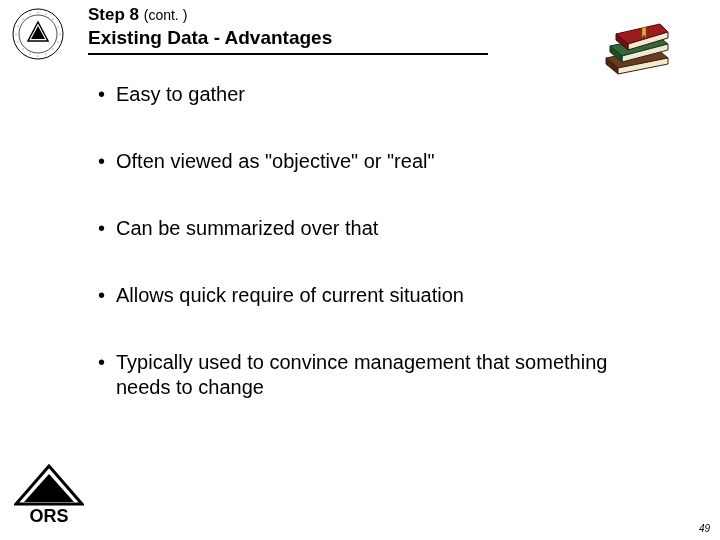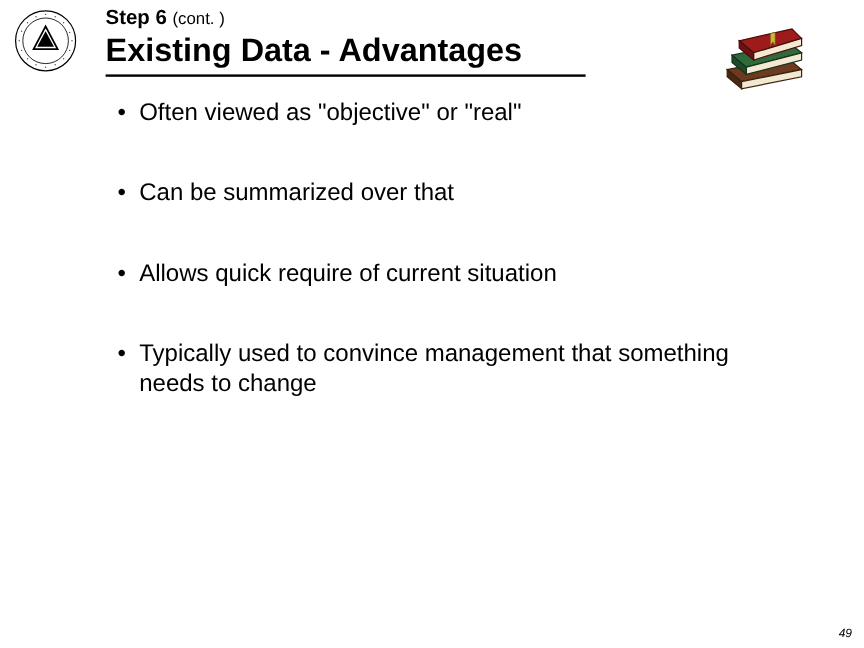--- a/index.html
+++ b/index.html
@@ -36,21 +36,21 @@
     font-family: Arial, sans-serif;
     font-weight: bold;
     font-size: 17px;
     margin-bottom: 2px;
   }
   .step-line .cont {
     font-size: 14px;
     font-weight: normal;
   }
   .title-line {
-    font-size: 27px;
+    font-size: 19px;
     font-weight: bold;
   }
   .title-rule {
     border: none;
     border-top: 2px solid #000;
     margin: 4px 0 0 0;
     width: 400px;
   }
   .books-icon {
     position: absolute;
@@ -126,21 +126,21 @@
         <circle cx="4" cy="26" r="0.6"></circle>
           <circle cx="6" cy="18" r="0.6"></circle>
           <circle cx="11" cy="11" r="0.6"></circle>
         <circle cx="18" cy="6" r="0.6"></circle>
       </g>
     </svg>
   </div>
 
   <div class="header">
     <div class="step-line">
-      <span>Step 6 </span><span class="cont">(cont. )</span>
+      <span>Step 8 </span><span class="cont">(cont. )</span>
     </div>
     <div class="title-line">Existing Data - Advantages</div>
     <hr class="title-rule">
   </div>
 
   <div class="books-icon">
     <svg width="74" height="64" viewBox="0 0 74 64">
 
       <path d="M4 44 L54 34 L66 44 L16 54 Z" fill="#6b3a1f" stroke="#3a200f" stroke-width="1"></path>
       <path d="M4 44 L4 50 L16 60 L16 54 Z" fill="#4a2713" stroke="#3a200f" stroke-width="1"></path>
@@ -153,23 +153,32 @@
       <path d="M14 20 L58 10 L66 18 L26 30 Z" fill="#9e1b1b" stroke="#4a0c0c" stroke-width="1"></path>
       <path d="M26 30 L66 18 L66 24 L26 36 Z" fill="#f3e8d2" stroke="#4a0c0c" stroke-width="1"></path>
       <path d="M14 20 L14 26 L26 36 L26 30 Z" fill="#6d1212" stroke="#4a0c0c" stroke-width="1"></path>
 
       <path d="M40 14 L44 13 L44 24 L42 21 L40 24 Z" fill="#d4b23a" stroke="#6b5410" stroke-width="0.5"></path>
     </svg>
   </div>
 
   <div class="bullets">
     <ul>
+      <li><span>Easy to gather</span></li>
       <li><span>Often viewed as "objective" or "real"</span></li>
       <li><span>Can be summarized over that</span></li>
       <li><span>Allows quick require of current situation</span></li>
       <li><span>Typically used to convince management that something needs to change</span></li>
     </ul>
   </div>
 
+  <div class="ors-logo">
+    <svg viewBox="0 0 70 62" width="70" height="62">
+      <rect x="0" y="0" width="70" height="62" fill="#fff"></rect>
+      <polygon points="35,2 68,40 2,40" fill="none" stroke="#000" stroke-width="3"></polygon>
+      <polygon points="35,10 60,38 10,38" fill="#000"></polygon>
+      <text x="35" y="58" text-anchor="middle" font-family="Arial" font-weight="bold" font-size="18" fill="#000">ORS</text>
+    </svg>
+  </div>
 
   <div class="page-num">49</div>
 
 </div>
 
 </body></html>

